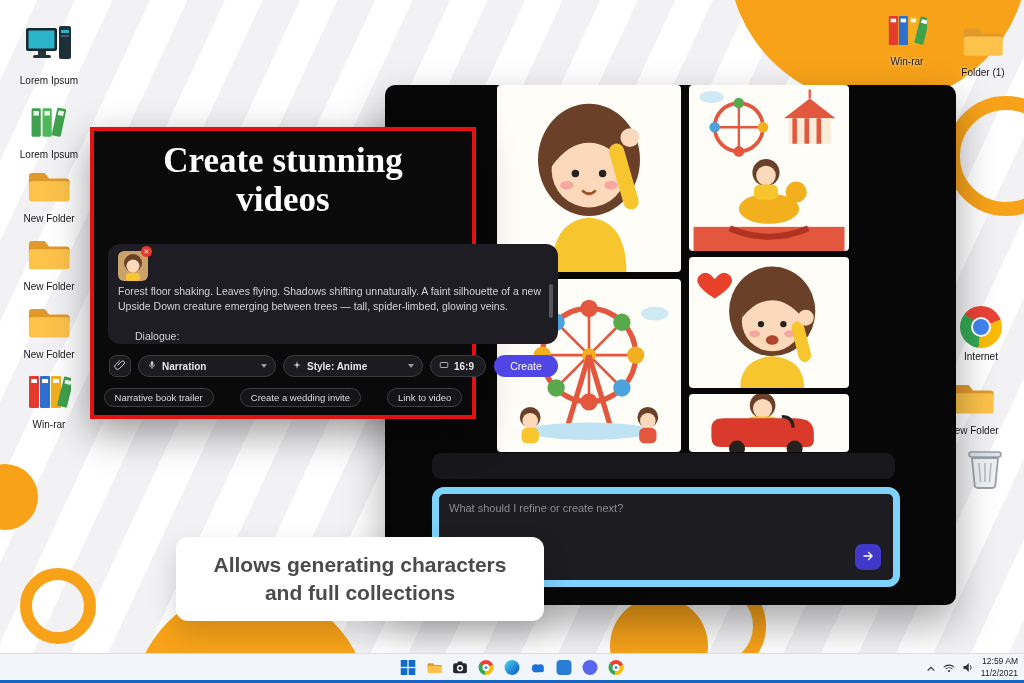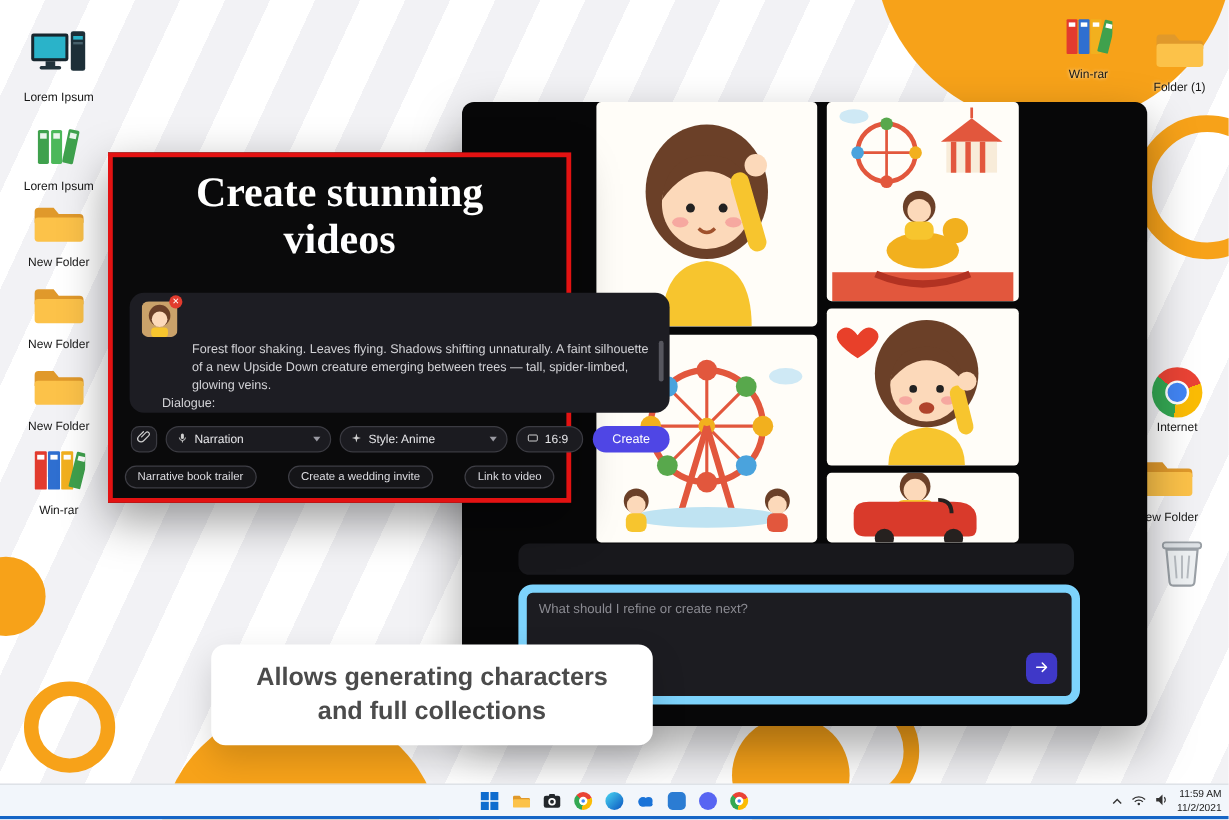--- a/index.html
+++ b/index.html
@@ -27,25 +27,25 @@
   #chat-input{position:absolute;left:10px;top:8px;right:10px;height:60px;background:transparent;border:none;resize:none;outline:none;
     color:#cfcfcf;font-family:"Liberation Sans",sans-serif;font-size:11px;}
   #chat-input::placeholder{color:#8b8b92;}
   #send-btn{position:absolute;right:12px;bottom:10px;width:26px;height:26px;border:none;border-radius:7px;background:#3f38c8;display:flex;align-items:center;justify-content:center;cursor:pointer;}
   
   #popup{position:absolute;left:90px;top:127px;width:386px;height:292px;background:#0a0a0b;border:4px solid #e31212;z-index:3;box-shadow:0 14px 36px rgba(0,0,0,.4);}
   #popup-title{margin:10px auto 0;width:330px;text-align:center;font-family:"Liberation Serif",serif;font-size:35px;line-height:1.12;color:#ffffff;font-weight:600;}
   #prompt-box{position:absolute;left:14px;top:113px;width:450px;height:100px;background:#1d1d23;border-radius:12px;}
   #prompt-avatar{position:absolute;left:10px;top:7px;width:30px;height:30px;border-radius:6px;overflow:hidden;}
   #avatar-close{position:absolute;left:33px;top:2px;width:11px;height:11px;border-radius:50%;background:#e23b2e;color:#fff;font-size:7px;line-height:11px;text-align:center;cursor:pointer;}
-  #prompt-text{position:absolute;left:10px;top:40px;right:8px;font-size:10.5px;color:#d2d2d6;line-height:1.45;margin-left:42px;}
+  #prompt-text{position:absolute;left:10px;top:40px;right:8px;font-size:10.5px;color:#d2d2d6;line-height:1.45;}
   #prompt-dialogue{position:absolute;left:10px;top:86px;font-size:10.5px;color:#d2d2d6;padding-left:17px;}
   #prompt-scrollbar{position:absolute;right:5px;top:40px;width:4px;height:34px;background:#56565e;border-radius:2px;}
   .ctl-row{position:absolute;left:0;top:224px;width:100%;height:22px;}
-  .pill{position:absolute;height:22px;border-radius:11px;background:#1b1b20;border:1px solid #3b3b42;display:flex;align-items:center;gap:5px;padding:0 8px;color:#e6e6e9;font-size:10px;cursor:pointer;}
+  .pill{position:absolute;height:22px;border-radius:11px;background:#1b1b20;border:1px solid #3b3b42;display:flex;align-items:center;gap:5px;padding:0 8px;color:#e6e6e9;font-size:10px;cursor:pointer;font-weight:bold;}
   .pill .grow{flex:1;}
   .chev{width:0;height:0;border-left:3.5px solid transparent;border-right:3.5px solid transparent;border-top:4px solid #9a9aa2;}
   #attach-btn{position:absolute;left:15px;top:0;width:22px;height:22px;border-radius:7px;background:#1b1b20;border:1px solid #3b3b42;display:flex;align-items:center;justify-content:center;cursor:pointer;}
   #create-btn{position:absolute;left:400px;top:0;width:64px;height:22px;border:none;border-radius:11px;background:#4f46e5;color:#fff;font-size:10.5px;cursor:pointer;}
   .chips{position:absolute;left:0;top:257px;width:100%;display:flex;justify-content:center;gap:26px;}
   .chip{height:19px;line-height:17px;border-radius:10px;background:#151518;border:1px solid #3e3e45;color:#dddde2;font-size:9.5px;padding:0 10px;cursor:pointer;white-space:nowrap;}
   
   #tooltip{position:absolute;left:176px;top:537px;width:368px;height:84px;background:#ffffff;border-radius:12px;z-index:4;
     box-shadow:0 12px 28px rgba(0,0,0,.16);display:flex;align-items:center;justify-content:center;text-align:center;}
   #tooltip .tip-text{font-size:21px;font-weight:600;color:#4b4b4b;line-height:1.35;width:320px;}
@@ -465,20 +465,20 @@
           <circle cx="8" cy="10" r="1.4" fill="#333"></circle>
         </svg>
       </span>
       <span>
         <svg width="12" height="11" viewBox="0 0 16 14">
           <path d="M2 5 h3 l4-4 v12 l-4-4 H2 z" fill="#333"></path>
           <path d="M11 4 a5 5 0 0 1 0 6" stroke="#333" stroke-width="1.3" fill="none"></path>
         </svg>
       </span>
       <span class="clock">
-        <div>11:59 AM</div>
+        <div>12:59 AM</div>
         <div>11/2/2021</div>
       </span>
     </div>
     <div class="bluebar"></div>
   </div>
 
 </div>
 
 </body></html>

